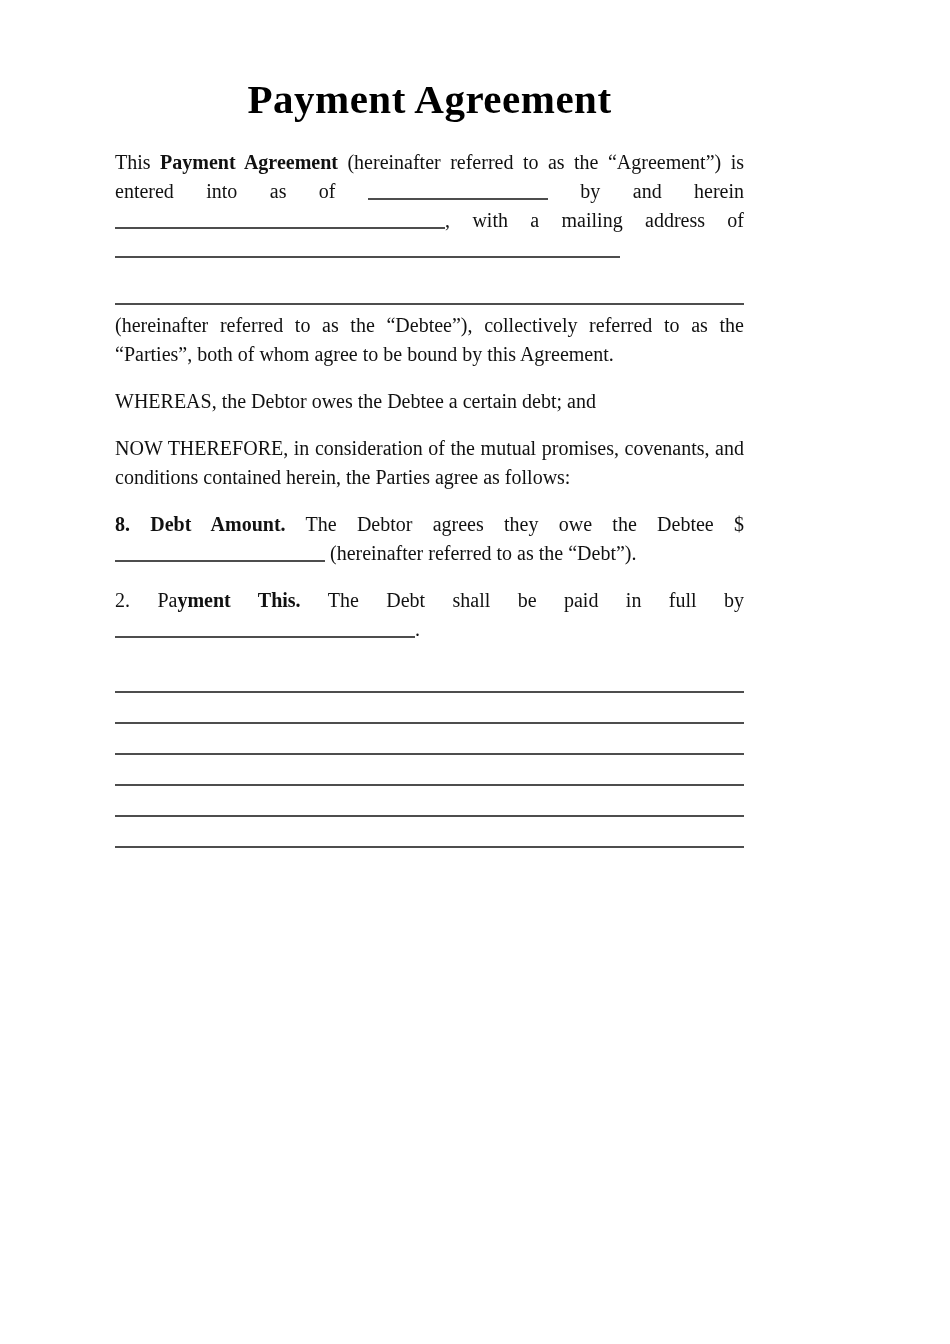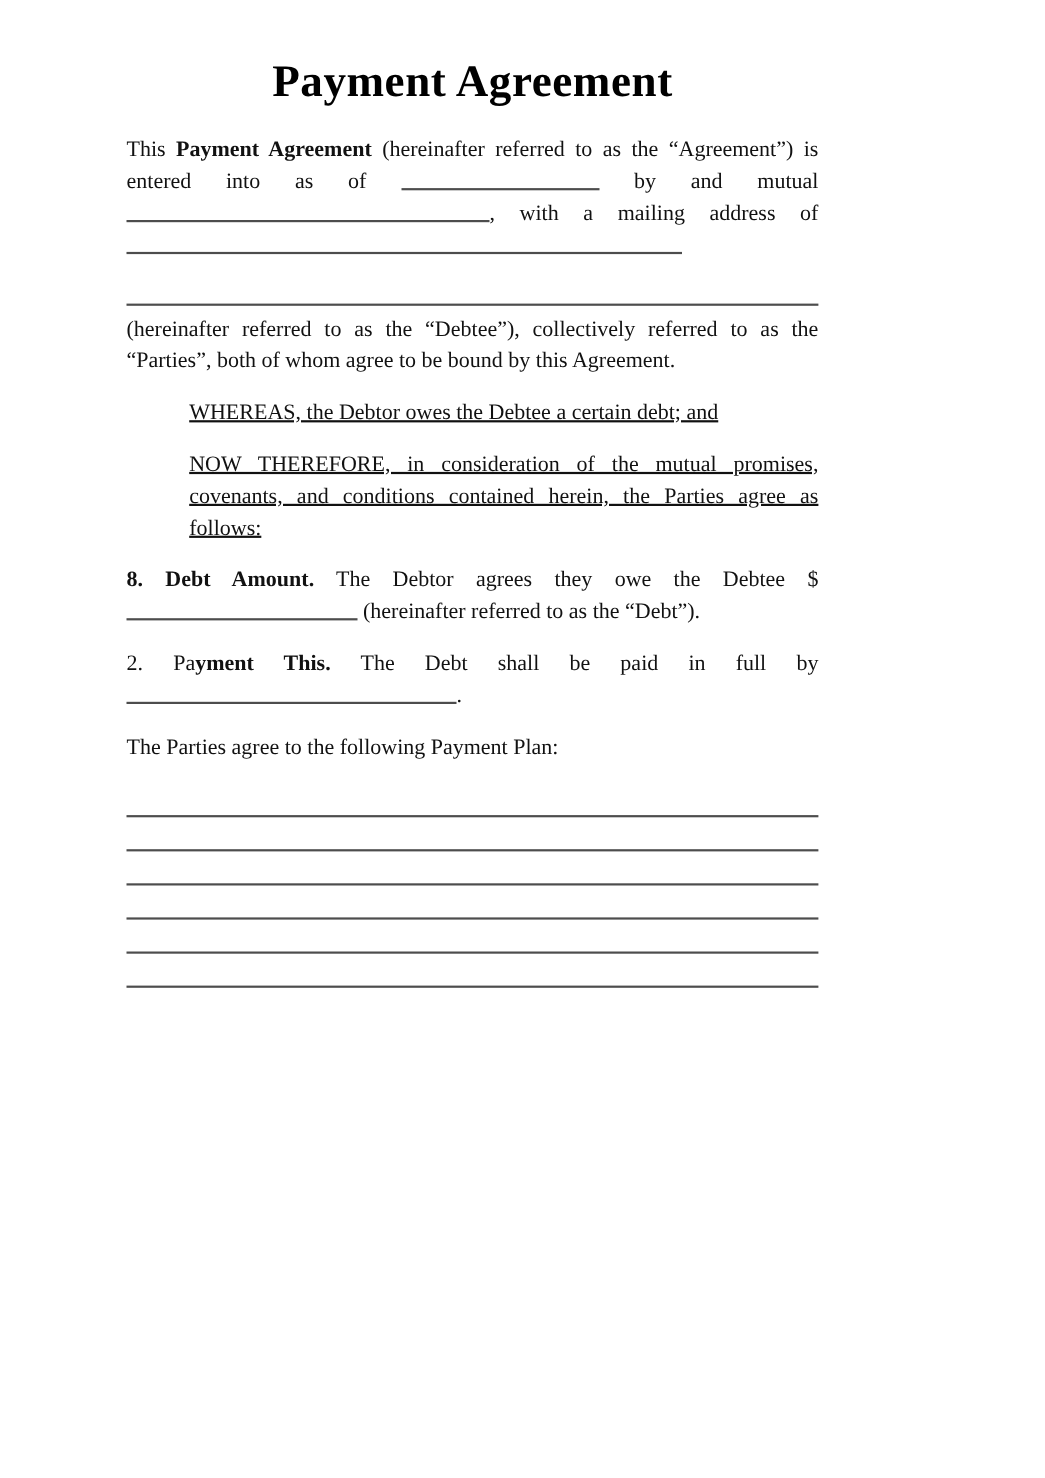--- a/index.html
+++ b/index.html
@@ -6,43 +6,41 @@
     margin: 0;
     padding: 0;
     background: #ffffff;
   }
   .page {
     position: relative;
     width: 859px;
     height: 1344px;
     box-sizing: border-box;
     background: #ffffff;
-    padding: 50px 115px 0 115px;
+    padding: 76px 115px 0 115px;
     font-family: "Liberation Serif", "DejaVu Serif", serif;
     font-size: 20px;
     line-height: 29px;
     color: #111111;
     text-align: justify;
     overflow: hidden;
   }
   h1.doc-title {
     margin: 0 0 26px 0;
     font-size: 41px;
     line-height: 46px;
     font-weight: bold;
     text-align: center;
     color: #000000;
     letter-spacing: 0.5px;
   }
   p {
     margin: 0 0 18px 0;
   }
   p.indent {
-    margin-left: 57px;
-    text-decoration: underline;
   }
   b { font-weight: bold; }
   .nowrap { white-space: nowrap; }
   .blank {
     display: inline-block;
     height: 14px;
     border-bottom: 2px solid #4d4d4d;
     transform: translateY(2px);
   }
   .b-asof    { width: 180px; }
@@ -63,21 +61,21 @@
 <body>
 
 <div class="page">
 
   <h1 class="doc-title">Payment Agreement</h1>
 
   <p><span>This</span>
 <b>Payment Agreement</b>
 <span>(hereinafter referred to as the “Agreement”) is entered into as of</span>
 <span class="blank b-asof"></span>
-<span>by and mutual</span>
+<span>by and herein</span>
 <span class="nowrap"><span class="blank b-lg"></span><span>,</span></span>
 <span>with a mailing address of</span>
 <span class="blank b-mailing"></span></p>
 
 
   <p><span class="blank b-full"></span>
 <span>(hereinafter referred to as the “Debtee”), collectively referred to as the “Parties”, both of whom agree to be bound by this Agreement.</span></p>
 
   <p class="indent">WHEREAS, the Debtor owes the Debtee a certain debt; and</p>
 
@@ -86,21 +84,20 @@
 
   <p><b>8. Debt Amount.</b>
 <span>The Debtor agrees they owe the Debtee $</span>
 <span class="blank b-amount"></span>
 <span>(hereinafter referred to as the “Debt”).</span></p>
 
   <p><span>2. Pa</span><b>yment This.</b>
 <span>The Debt shall be paid in full by</span>
 <span class="nowrap"><span class="blank b-paidby"></span><span>.</span></span></p>
 
-  <p>The Parties agree to the following Payment Plan:</p>
 
   <div class="plan-lines">
       <div class="plan-line"></div>
       <div class="plan-line"></div>
       <div class="plan-line"></div>
       <div class="plan-line"></div>
       <div class="plan-line"></div>
       <div class="plan-line"></div>
     </div>
 

